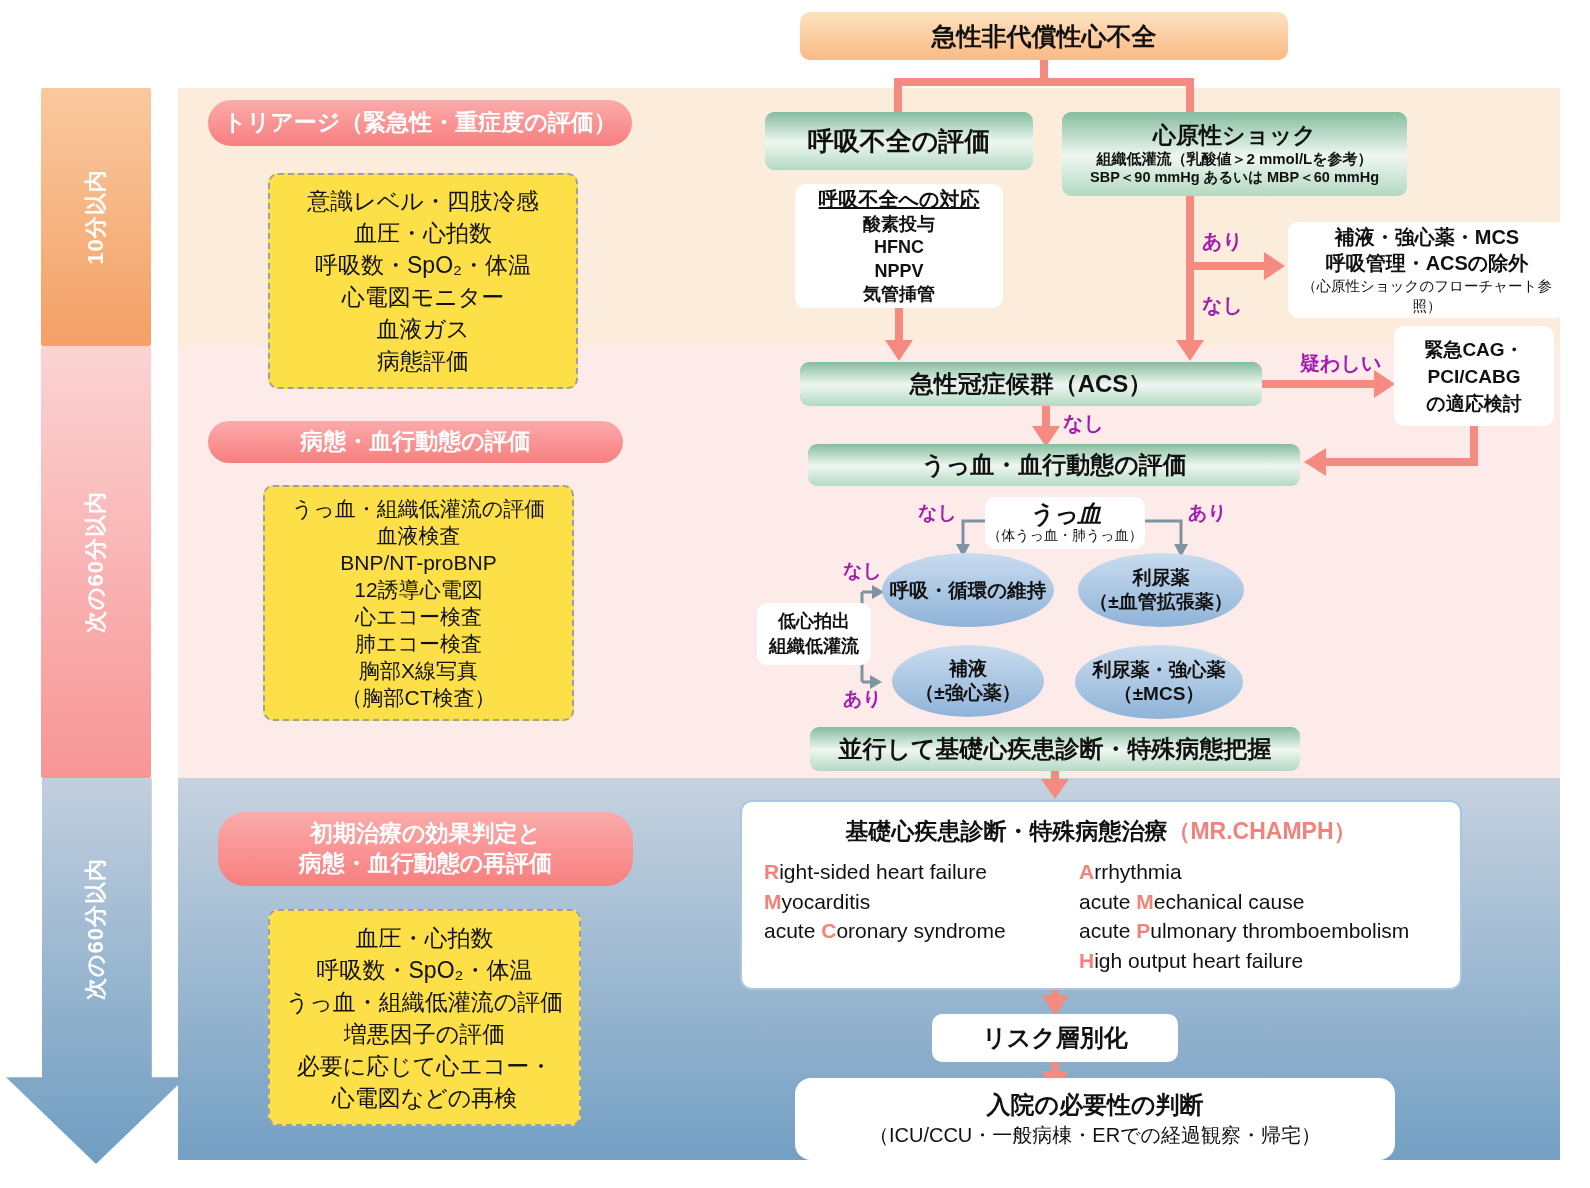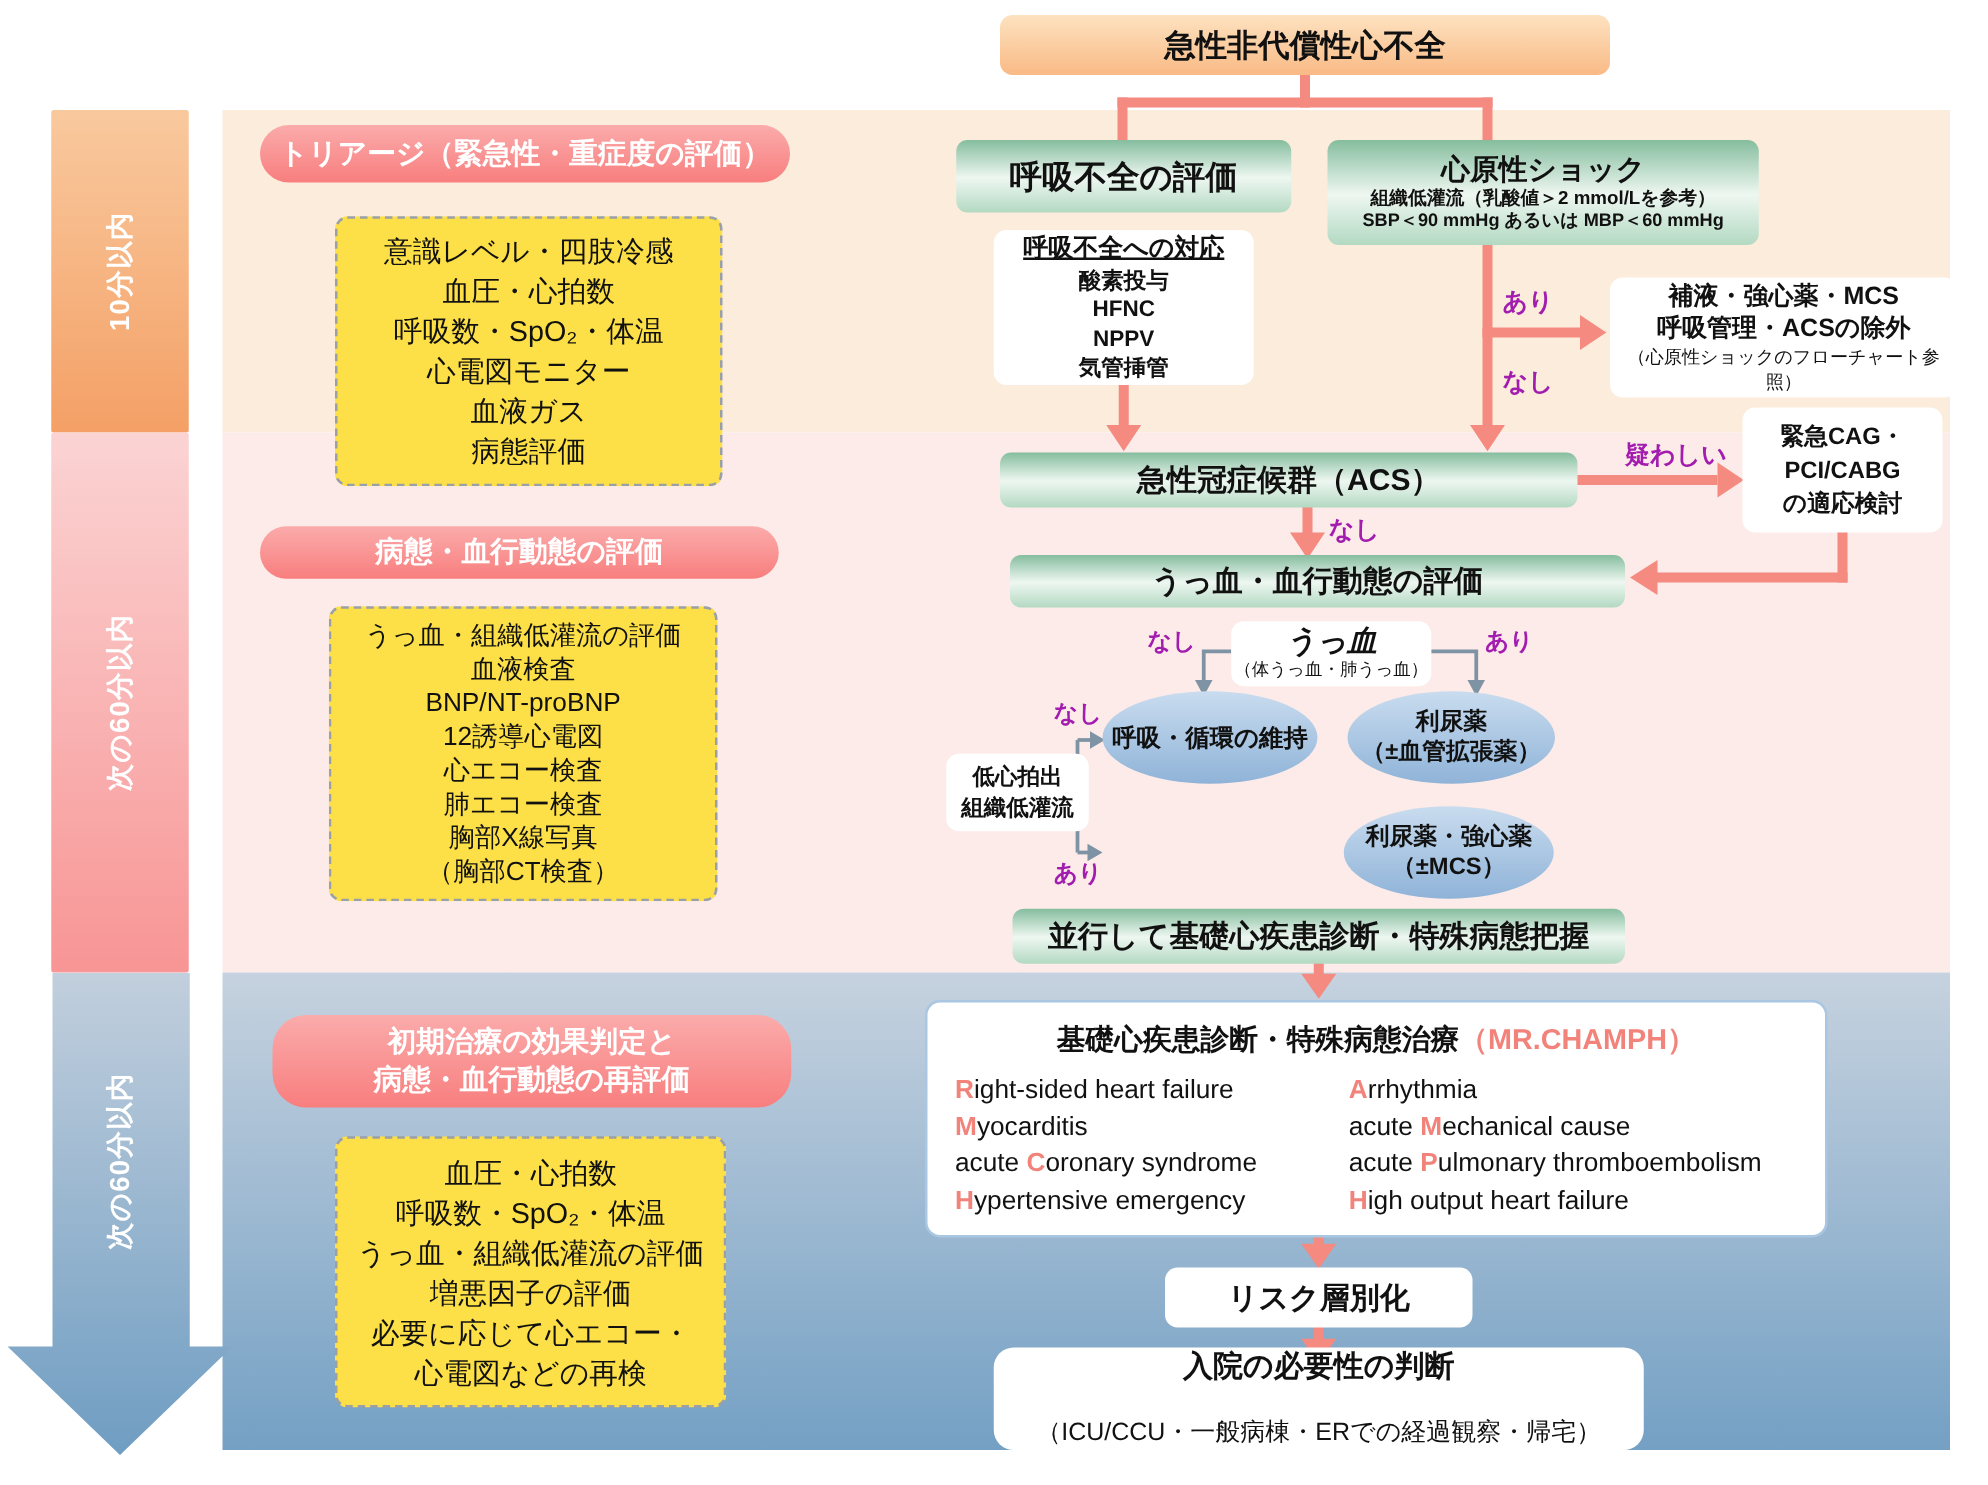--- a/index.html
+++ b/index.html
@@ -193,20 +193,24 @@
   <div class="abs lbl lbl-s" style="left:843px;top:558px;">なし</div>
   <div class="abs lbl lbl-s" style="left:843px;top:686px;">あり</div>
 
   <div class="abs ellipse center" style="left:882px;top:553px;width:172px;height:74px;font-size:19.5px;">
     <div>呼吸・循環の維持</div>
   </div>
   <div class="abs ellipse center" style="left:1078px;top:553px;width:166px;height:74px;font-size:19px;line-height:24px;">
     <div>利尿薬</div>
     <div>（±血管拡張薬）</div>
   </div>
+  <div class="abs ellipse center" style="left:892px;top:645px;width:152px;height:72px;font-size:19px;line-height:24px;">
+    <div>補液</div>
+    <div>（±強心薬）</div>
+  </div>
   <div class="abs ellipse center" style="left:1075px;top:645px;width:168px;height:74px;font-size:19px;line-height:24px;">
     <div>利尿薬・強心薬</div>
     <div>（±MCS）</div>
   </div>
 
   <div class="abs green-box center" style="left:810px;top:727px;width:490px;height:44px;font-size:24px;">
     <div>並行して基礎心疾患診断・特殊病態把握</div>
   </div>
 
   <div class="abs pink-label center" style="left:218px;top:812px;width:415px;height:74px;border-radius:27px;">
@@ -224,33 +228,32 @@
 
   <div class="abs champh-box" style="left:740px;top:800px;width:718px;height:186px;">
     <div class="ch-title">
       <span>基礎心疾患診断・特殊病態治療</span><span class="accent">（MR.CHAMPH）</span>
     </div>
     <div class="ch-cols">
       <div class="ch-col ch-col-l">
         <div><span></span><span class="accent">R</span><span>ight-sided heart failure</span></div>
         <div><span></span><span class="accent">M</span><span>yocarditis</span></div>
         <div><span>acute </span><span class="accent">C</span><span>oronary syndrome</span></div>
-        <div><span></span><span class="accent">H</span><span>ypertensive emergency</span></div>
       </div>
       <div class="ch-col ch-col-r">
         <div><span></span><span class="accent">A</span><span>rrhythmia</span></div>
         <div><span>acute </span><span class="accent">M</span><span>echanical cause</span></div>
         <div><span>acute </span><span class="accent">P</span><span>ulmonary thromboembolism</span></div>
         <div><span></span><span class="accent">H</span><span>igh output heart failure</span></div>
       </div>
     </div>
   </div>
 
   <div class="abs white-box center" style="left:932px;top:1014px;width:246px;height:48px;font-weight:bold;font-size:24px;">
     <div>リスク層別化</div>
   </div>
 
-  <div class="abs white-box center" style="left:795px;top:1078px;width:520px;height:82px;border-radius:16px;justify-content:space-between;">
+  <div class="abs white-box center" style="left:795px;top:1078px;width:600px;height:82px;border-radius:16px;">
     <div style="font-weight:bold;font-size:24px;line-height:32px;">入院の必要性の判断</div>
     <div style="font-size:20px;line-height:28px;">（ICU/CCU・一般病棟・ERでの経過観察・帰宅）</div>
   </div>
 
 </div>
 
 </body></html>

